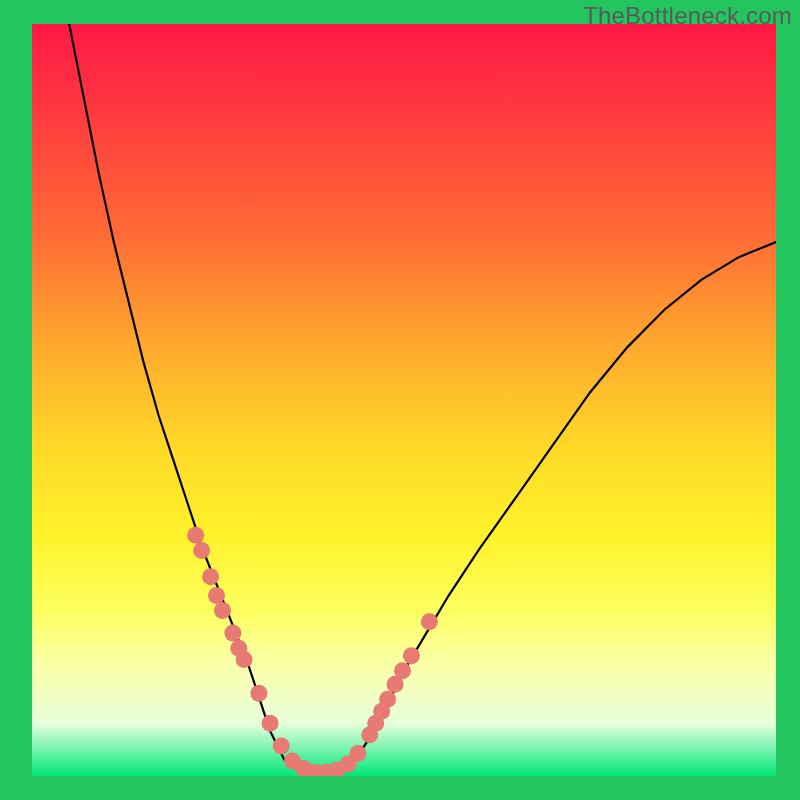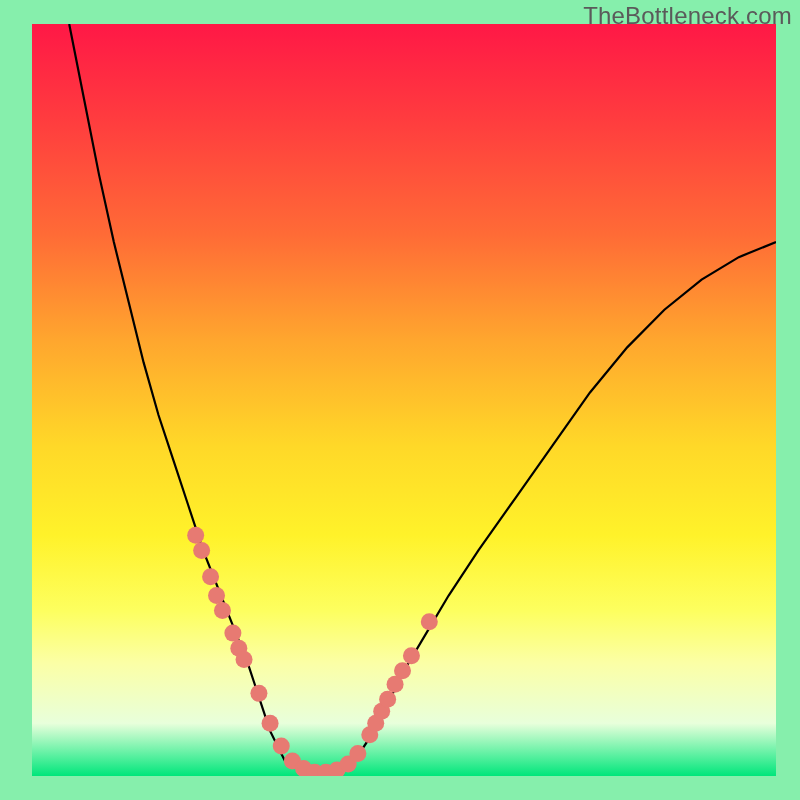--- a/index.html
+++ b/index.html
@@ -10,21 +10,21 @@
     overflow: hidden;
     background: #000;
     font-family: Arial, Helvetica, sans-serif;
   }
   .frame {
     position: absolute;
     left: 0;
     top: 0;
     width: 800px;
     height: 800px;
-    background: #86efac;
+    background: #22c55e;
   }
   .plot {
     position: absolute;
     left: 32px;
     top: 24px;
     width: 744px;
     height: 752px;
     background: linear-gradient(to bottom,
       #ff1846 0%,
       #ff3a3f 12%,

